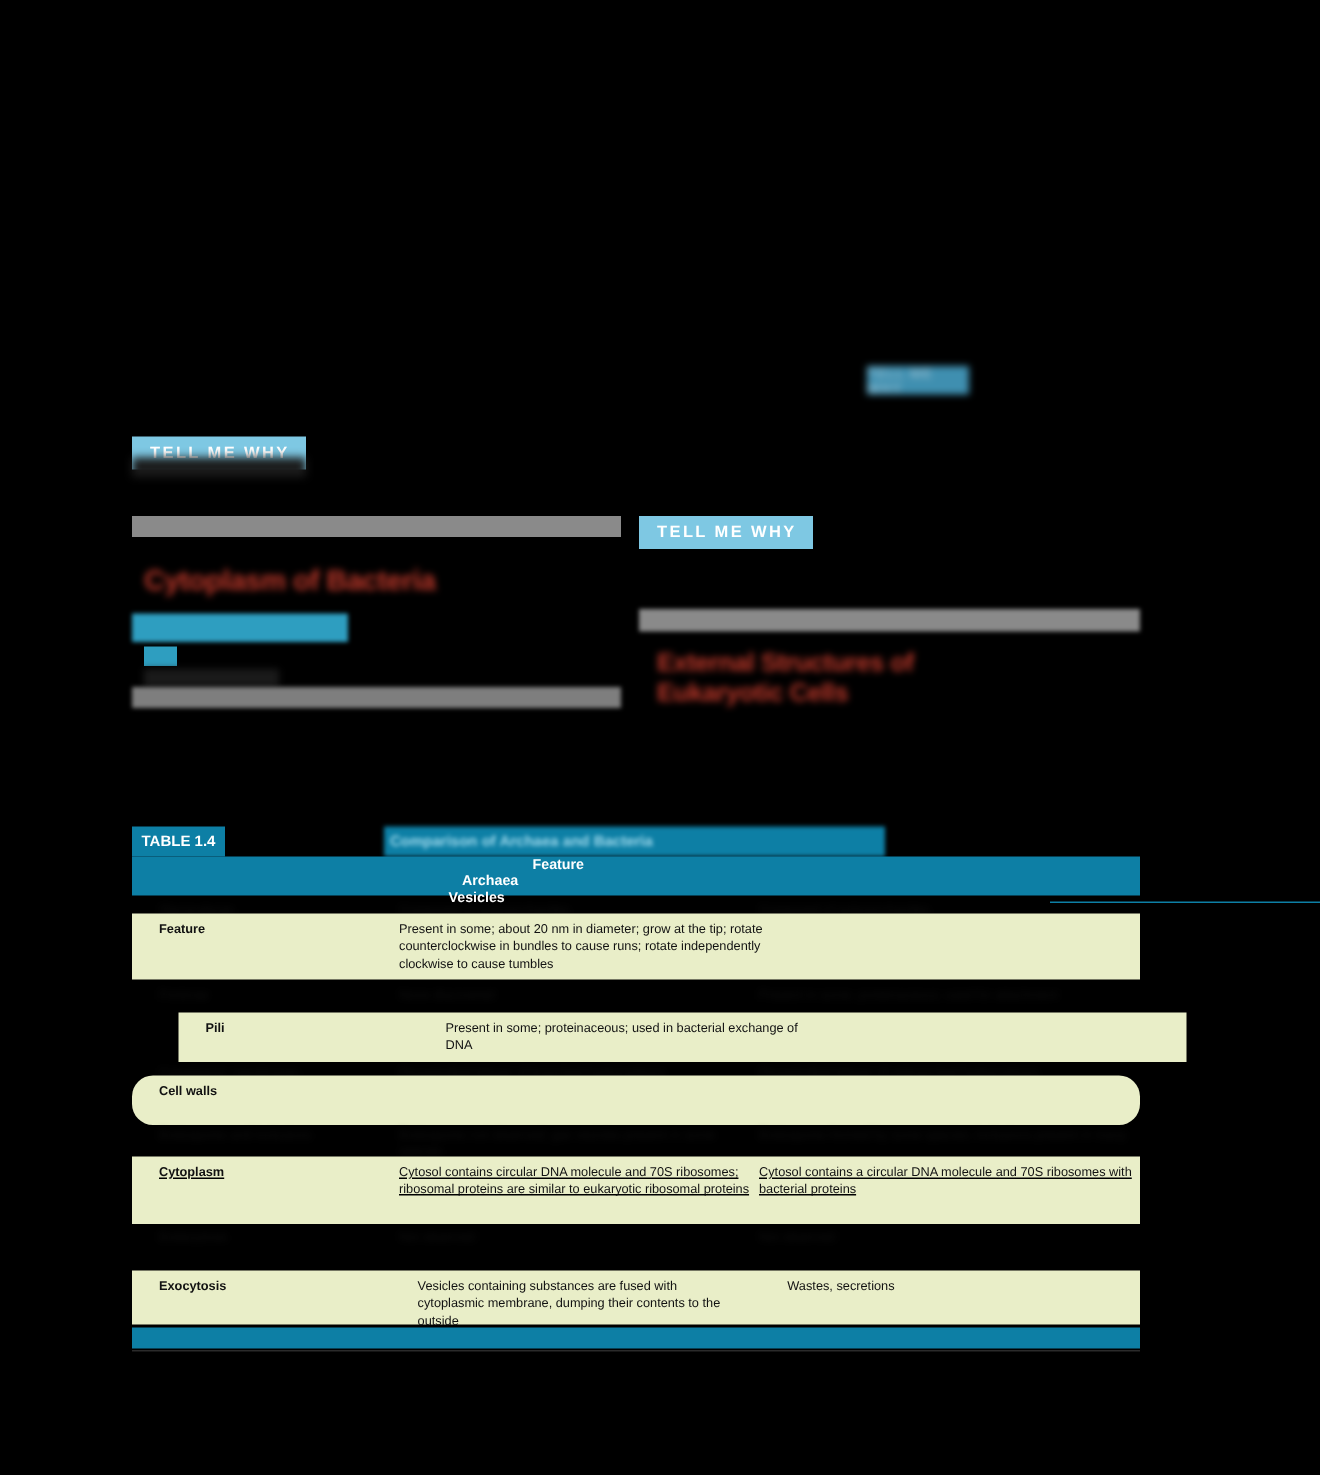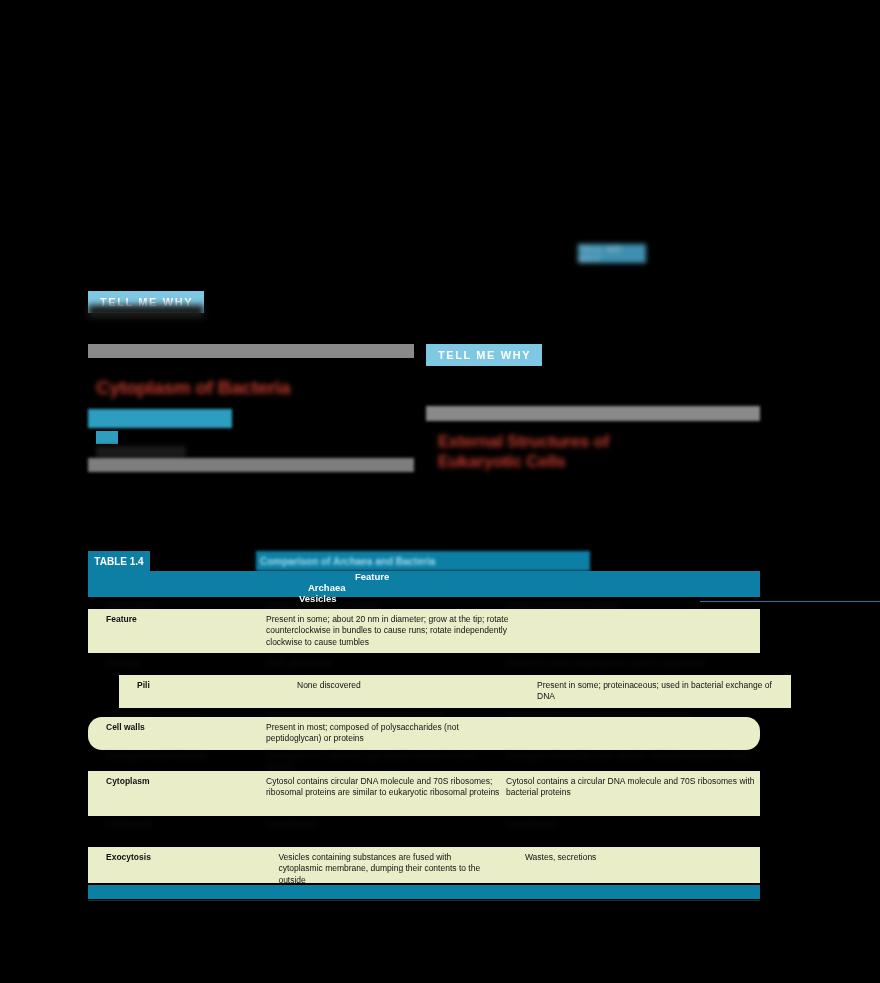--- a/index.html
+++ b/index.html
@@ -245,42 +245,40 @@
     </div>
 
     <div class="ghost-row blurred" style="top:105px;">
       <div class="cell col1 feat">Fimbriae</div>
       <div class="cell col2">None discovered</div>
       <div class="cell col3">Present in some; proteinaceous; used for attachment</div>
     </div>
 
     <div class="row" style="top:124px; height:33px;margin-left:31px;">
       <div class="cell col1 feat">Pili</div>
-      <div class="cell col2">None discovered</div>
       <div class="cell col3">Present in some; proteinaceous; used in bacterial exchange of DNA</div>
     </div>
 
     <div class="ghost-row blurred" style="top:157px;">
       <div class="cell col1 feat">Cytoplasmic membranes</div>
       <div class="cell col2">Phospholipid bilayer of branched hydrocarbons</div>
       <div class="cell col3">Phospholipid bilayer of unbranched hydrocarbons</div>
     </div>
 
     <div class="row" style="top:166px; height:33px;border-radius:14px;">
       <div class="cell col1 feat">Cell walls</div>
-      <div class="cell col2">Present in most; composed of polysaccharides (not peptidoglycan) or proteins</div>
     </div>
 
     <div class="ghost-row blurred" style="top:198px;">
       <div class="cell col1 feat">Endospores and inclusions</div>
       <div class="cell col2">Endospores not observed; gas vesicles present in some species</div>
       <div class="cell col3">Endospores formed by some species; inclusions present in many</div>
     </div>
 
-    <div class="row" style="top:220px; height:45px;">
+    <div class="row" style="top:220px; height:45px;text-decoration:underline;">
       <div class="cell col1 feat">Cytoplasm</div>
       <div class="cell col2">Cytosol contains circular DNA molecule and 70S ribosomes; ribosomal proteins are similar to eukaryotic ribosomal proteins</div>
       <div class="cell col3">Cytosol contains a circular DNA molecule and 70S ribosomes with bacterial proteins</div>
     </div>
 
     <div class="ghost-row blurred" style="top:266px;">
       <div class="cell col1 feat">Endocytosis</div>
       <div class="cell col2">Not observed</div>
       <div class="cell col3">Not observed</div>
     </div>

